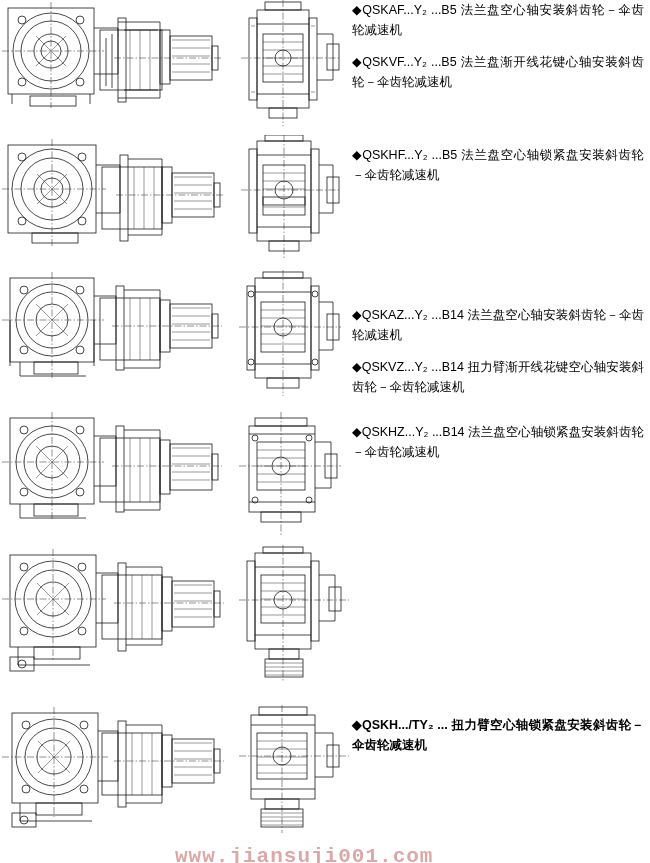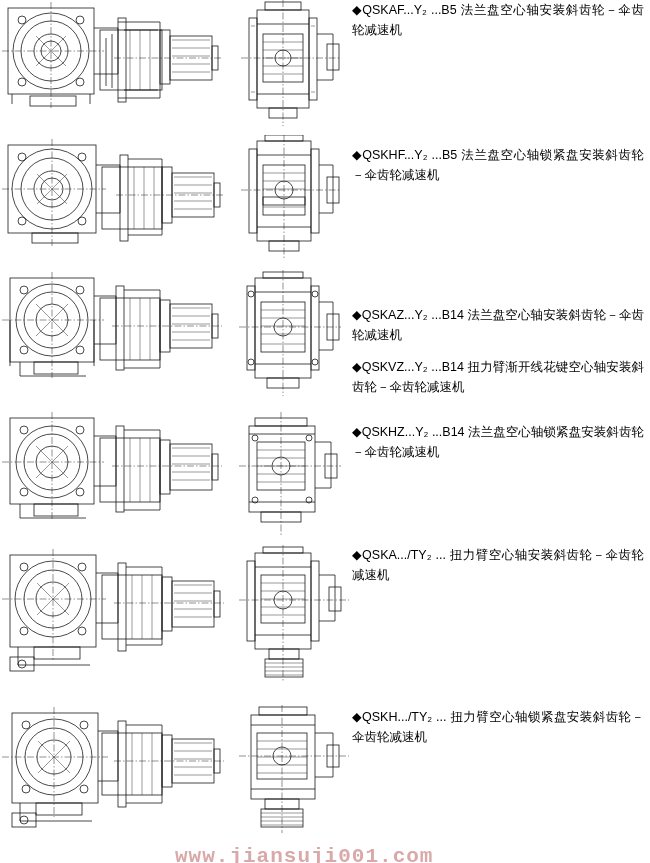--- a/index.html
+++ b/index.html
@@ -123,20 +123,21 @@
           <path d="M28 42 L68 42 M28 50 L68 50 M28 58 L68 58 M28 66 L68 66 M28 74 L68 74"></path>
           <path d="M16 26 L20 26 M16 92 L20 92 M76 26 L80 26 M76 92 L80 92"></path>
         </g>
         <g class="ctr">
             <path d="M48 0 L48 126 M6 58 L106 58"></path>
           </g>
       </svg>
     </div>
     <div class="text-col" style="top:0px;">
       <div class="caption">◆QSKAF...Y₂ ...B5 法兰盘空心轴安装斜齿轮－伞齿轮减速机</div>
+      <div class="caption">◆QSKVF...Y₂ ...B5 法兰盘渐开线花键心轴安装斜齿轮－伞齿轮减速机</div>
     </div>
   </div>
 
   <div class="row" style="top:135px;height:135px;">
     <div class="fig-left">
       <svg width="230" height="130" viewBox="0 0 230 130">
         <g class="ln">
           <rect x="8" y="10" width="88" height="88"></rect>
           <circle cx="52" cy="54" r="40"></circle>
           <circle cx="52" cy="54" r="31"></circle>
@@ -375,21 +376,20 @@
         <g class="ln-thin">
           <path d="M26 38 L70 38 M26 46 L70 46 M26 54 L70 54 M26 62 L70 62 M26 70 L70 70"></path>
           <path d="M30 118 L68 118 M30 122 L68 122 M30 126 L68 126 M30 130 L68 130"></path>
         </g>
         <g class="ctr">
             <path d="M48 0 L48 136 M4 55 L114 55"></path>
           </g>
       </svg>
     </div>
     <div class="text-col" style="top:0px;">
-      <div class="caption">◆QSKA.../TY₂ ... 扭力臂空心轴安装斜齿轮－伞齿轮减速机</div>
     </div>
   </div>
 
   <div class="row" style="top:705px;height:140px;">
     <div class="fig-left">
       <svg width="230" height="135" viewBox="0 0 230 135">
         <g class="ln">
           <rect x="12" y="8" width="86" height="90"></rect>
           <circle cx="54" cy="52" r="38"></circle>
           <circle cx="54" cy="52" r="29"></circle>
@@ -436,20 +436,20 @@
         </g>
         <g class="ln-thin">
           <path d="M22 36 L72 36 M22 44 L72 44 M22 52 L72 52 M22 60 L72 60 M22 68 L72 68"></path>
           <path d="M26 108 L68 108 M26 112 L68 112 M26 116 L68 116 M26 120 L68 120"></path>
         </g>
         <g class="ctr">
             <path d="M47 0 L47 128 M4 51 L114 51"></path>
           </g>
       </svg>
     </div>
-    <div class="text-col" style="top:2px;">
+    <div class="text-col" style="top:10px;font-weight:bold;">
       <div class="caption">◆QSKH.../TY₂ ... 扭力臂空心轴锁紧盘安装斜齿轮－伞齿轮减速机</div>
     </div>
   </div>
 
   <div class="watermark">www.jiansuji001.com</div>
 
 </div>
 
 </body></html>

